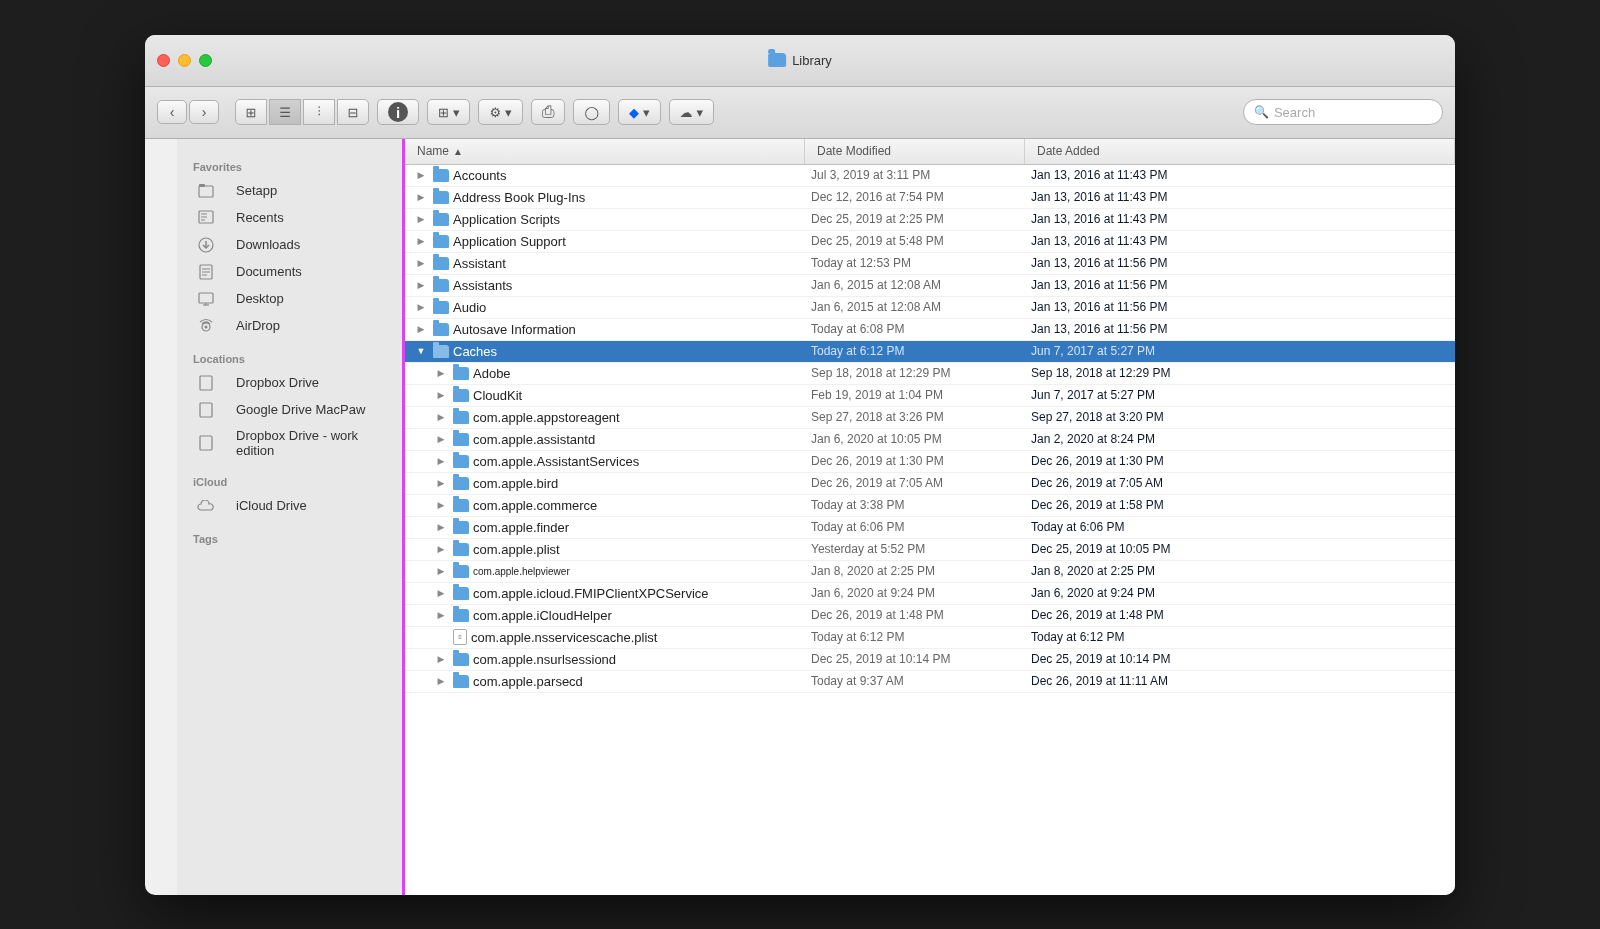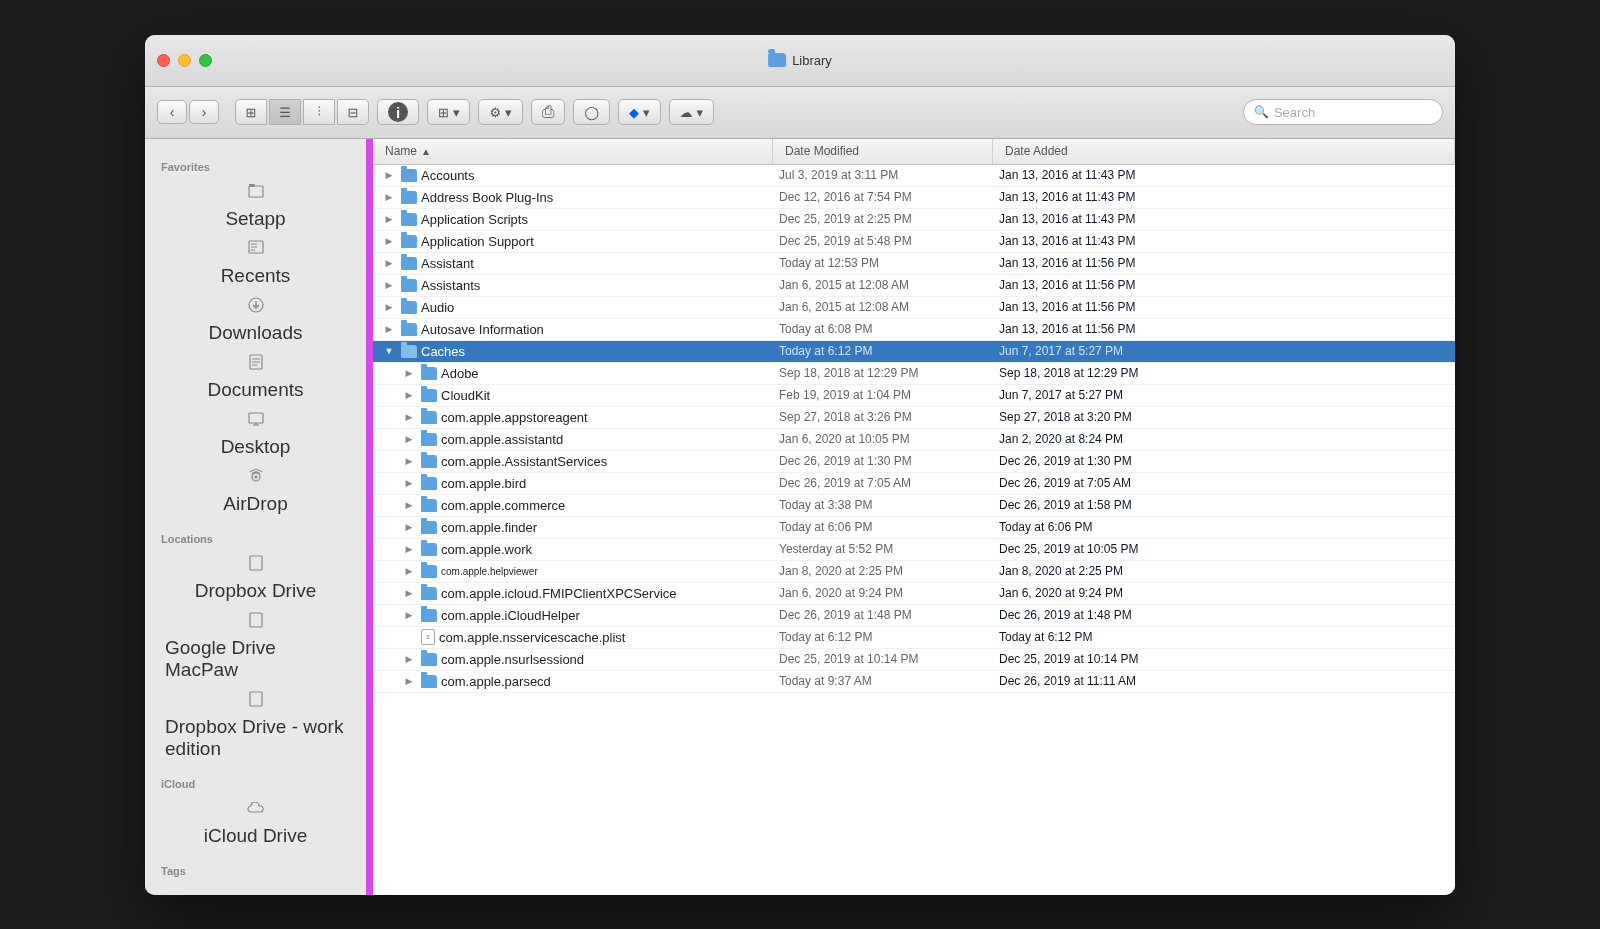--- a/index.html
+++ b/index.html
@@ -156,44 +156,44 @@
     
     .main-content {
       display: flex;
       flex: 1;
       overflow: hidden;
     }
     
     .sidebar {
       width: 228px;
       background: #e8e8e8;
-      border-right: 7px solid #d946ef;
+      border-right: 3px solid #d946ef;
       padding: 12px 0;
       flex-shrink: 0;
       overflow-y: auto;
+      margin-left: 32px;
     }
     .sidebar-section-label {
       font-size: 11px;
       font-weight: 700;
       color: #888;
       padding: 4px 16px 4px 16px;
       margin-top: 6px;
       text-transform: none;
     }
     .sidebar-item {
       display: flex;
       align-items: center;
-      gap: 8px;
+      gap: 21px;
       padding: 4px 16px;
       cursor: pointer;
-      font-size: 19px;
+      font-size: 13px;
       color: #333;
       border-radius: 5px;
       margin: 1px 4px;
-      flex-direction: column;
     }
     .sidebar-icon {
       width: 18px;
       height: 18px;
       display: flex;
       align-items: center;
       justify-content: center;
       flex-shrink: 0;
     }
     
@@ -740,21 +740,21 @@
               <span data-interactable="false">Today at 6:06 PM</span>
             </div>
             <div class="file-cell cell-date-added" data-interactable="false">
               <span data-interactable="false">Today at 6:06 PM</span>
             </div>
           </div>
           <div class="file-row" data-interactable="true">
             <div class="file-cell cell-name" style="padding-left: 28px;">
               <div class="disclosure-btn" data-interactable="true">▶</div>
               <div data-interactable="false" class="folder-icon"></div>
-              <span data-interactable="false" style="font-size: 13px;">com.apple.work</span>
+              <span data-interactable="false" style="font-size: 13px;">com.apple.plist</span>
             </div>
             <div class="file-cell cell-date-modified" data-interactable="false">
               <span data-interactable="false">Yesterday at 5:52 PM</span>
             </div>
             <div class="file-cell cell-date-added" data-interactable="false">
               <span data-interactable="false">Dec 25, 2019 at 10:05 PM</span>
             </div>
           </div>
           <div class="file-row" data-interactable="true">
             <div class="file-cell cell-name" style="padding-left: 28px;">

